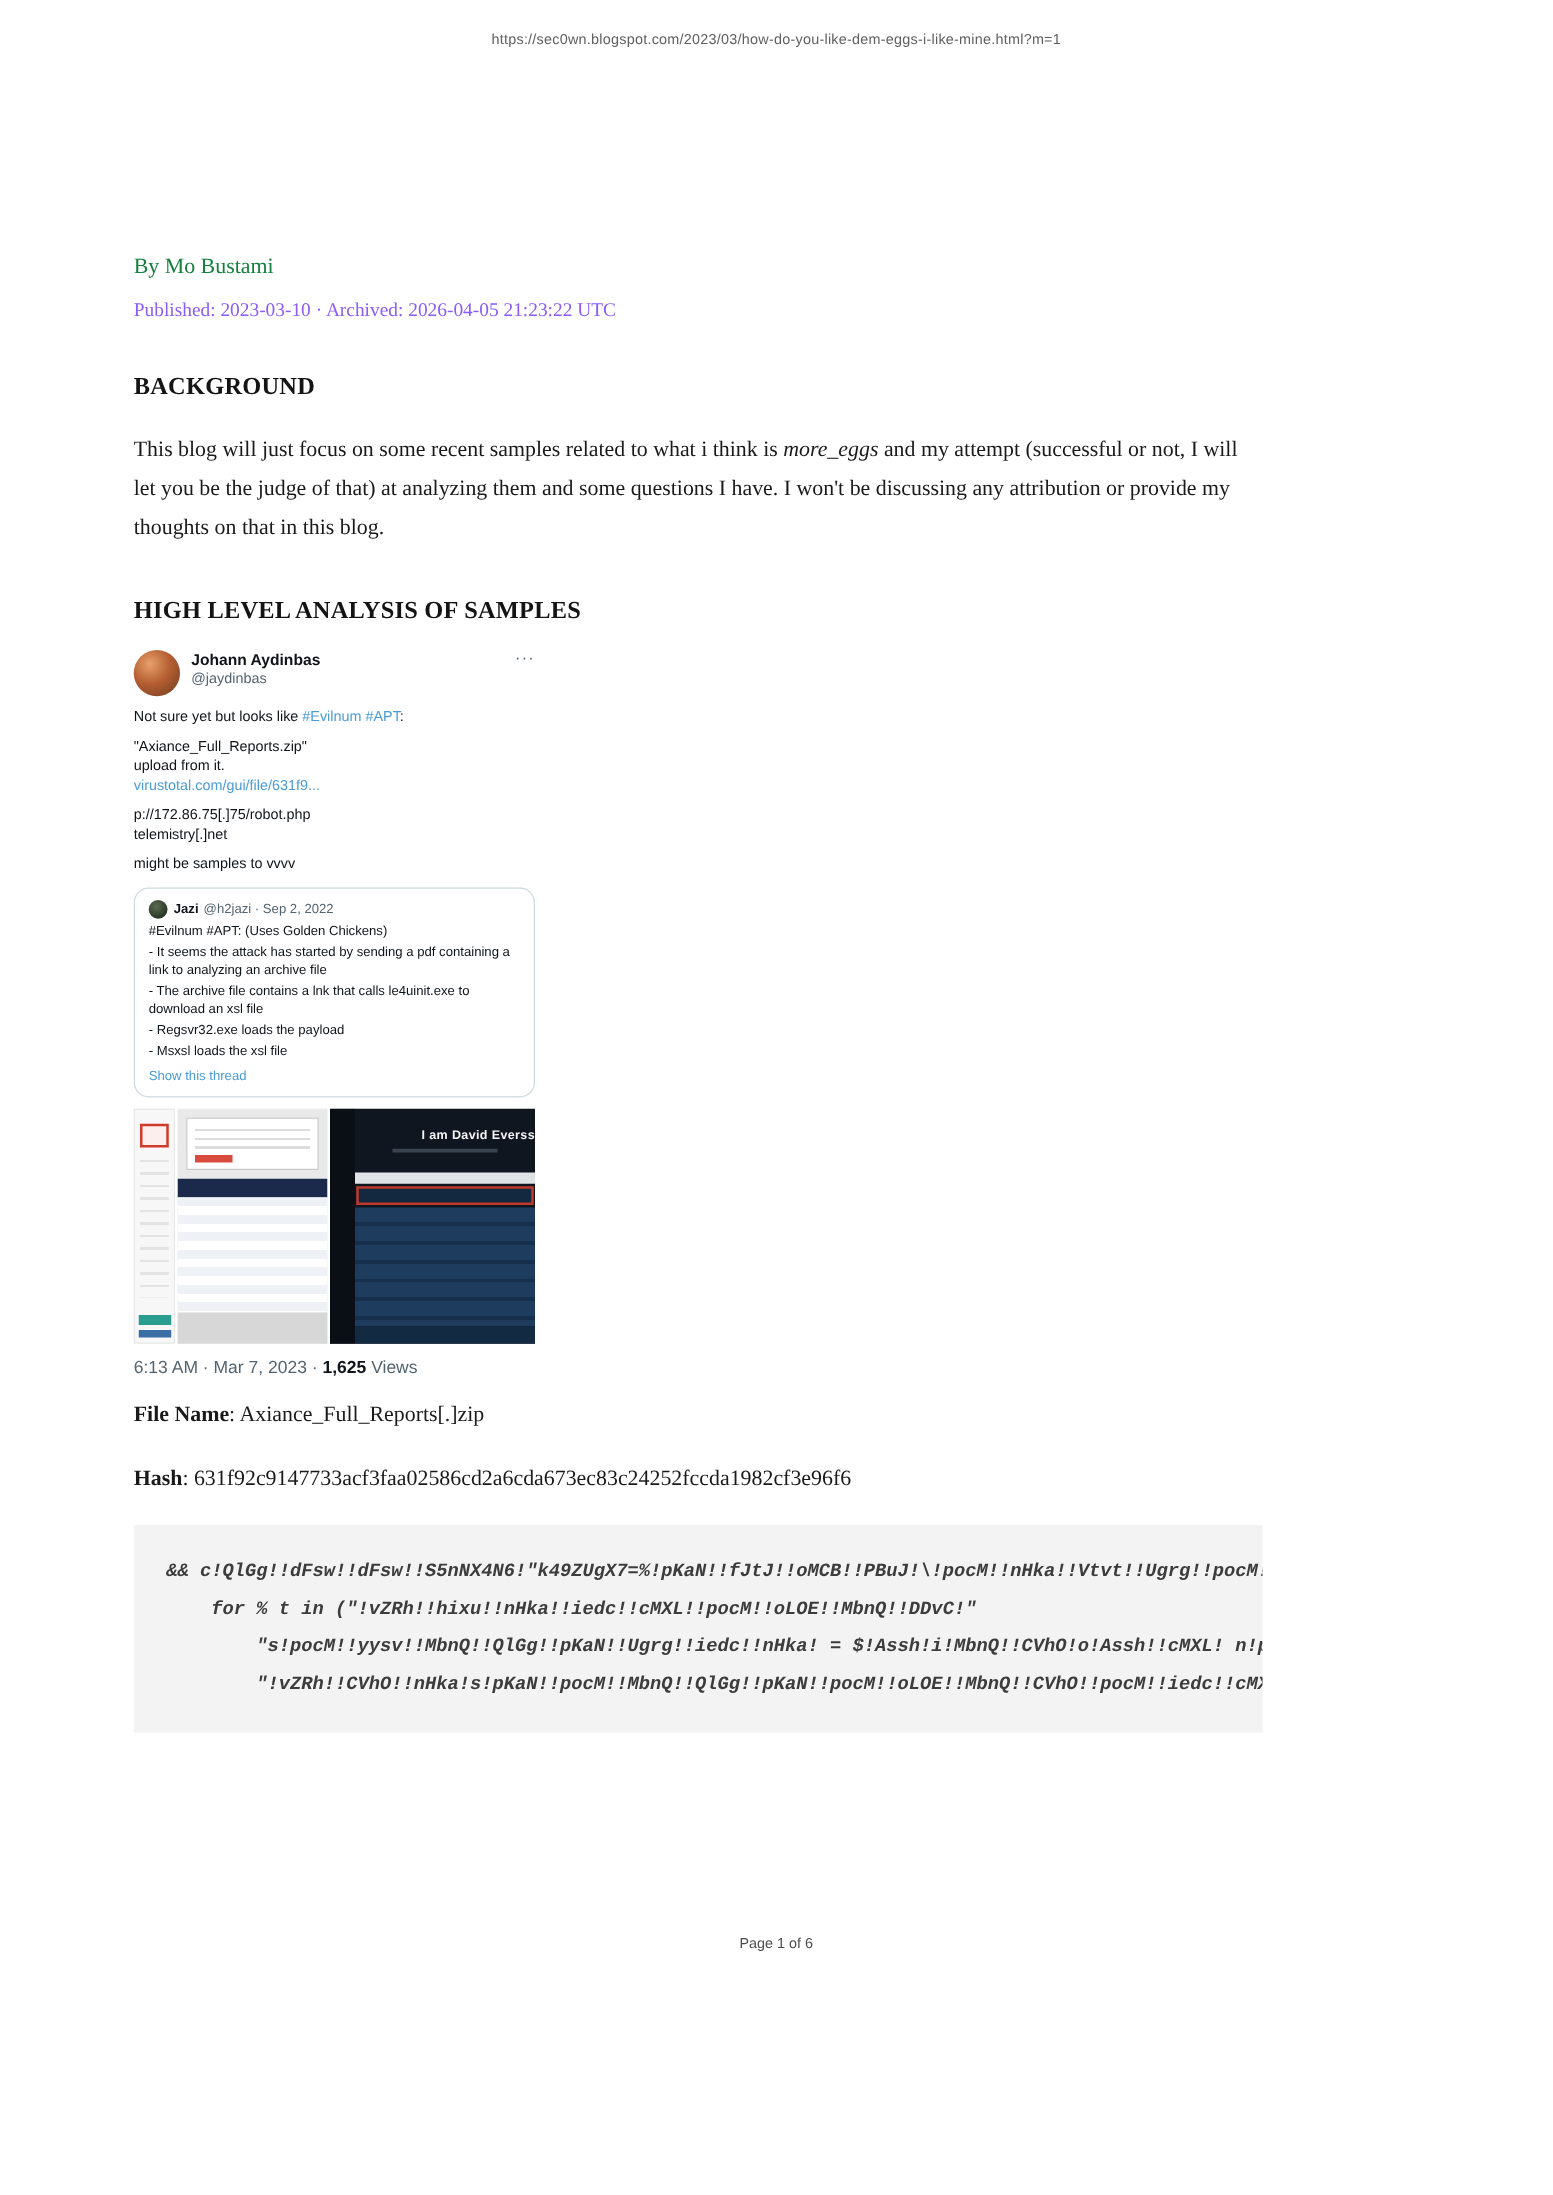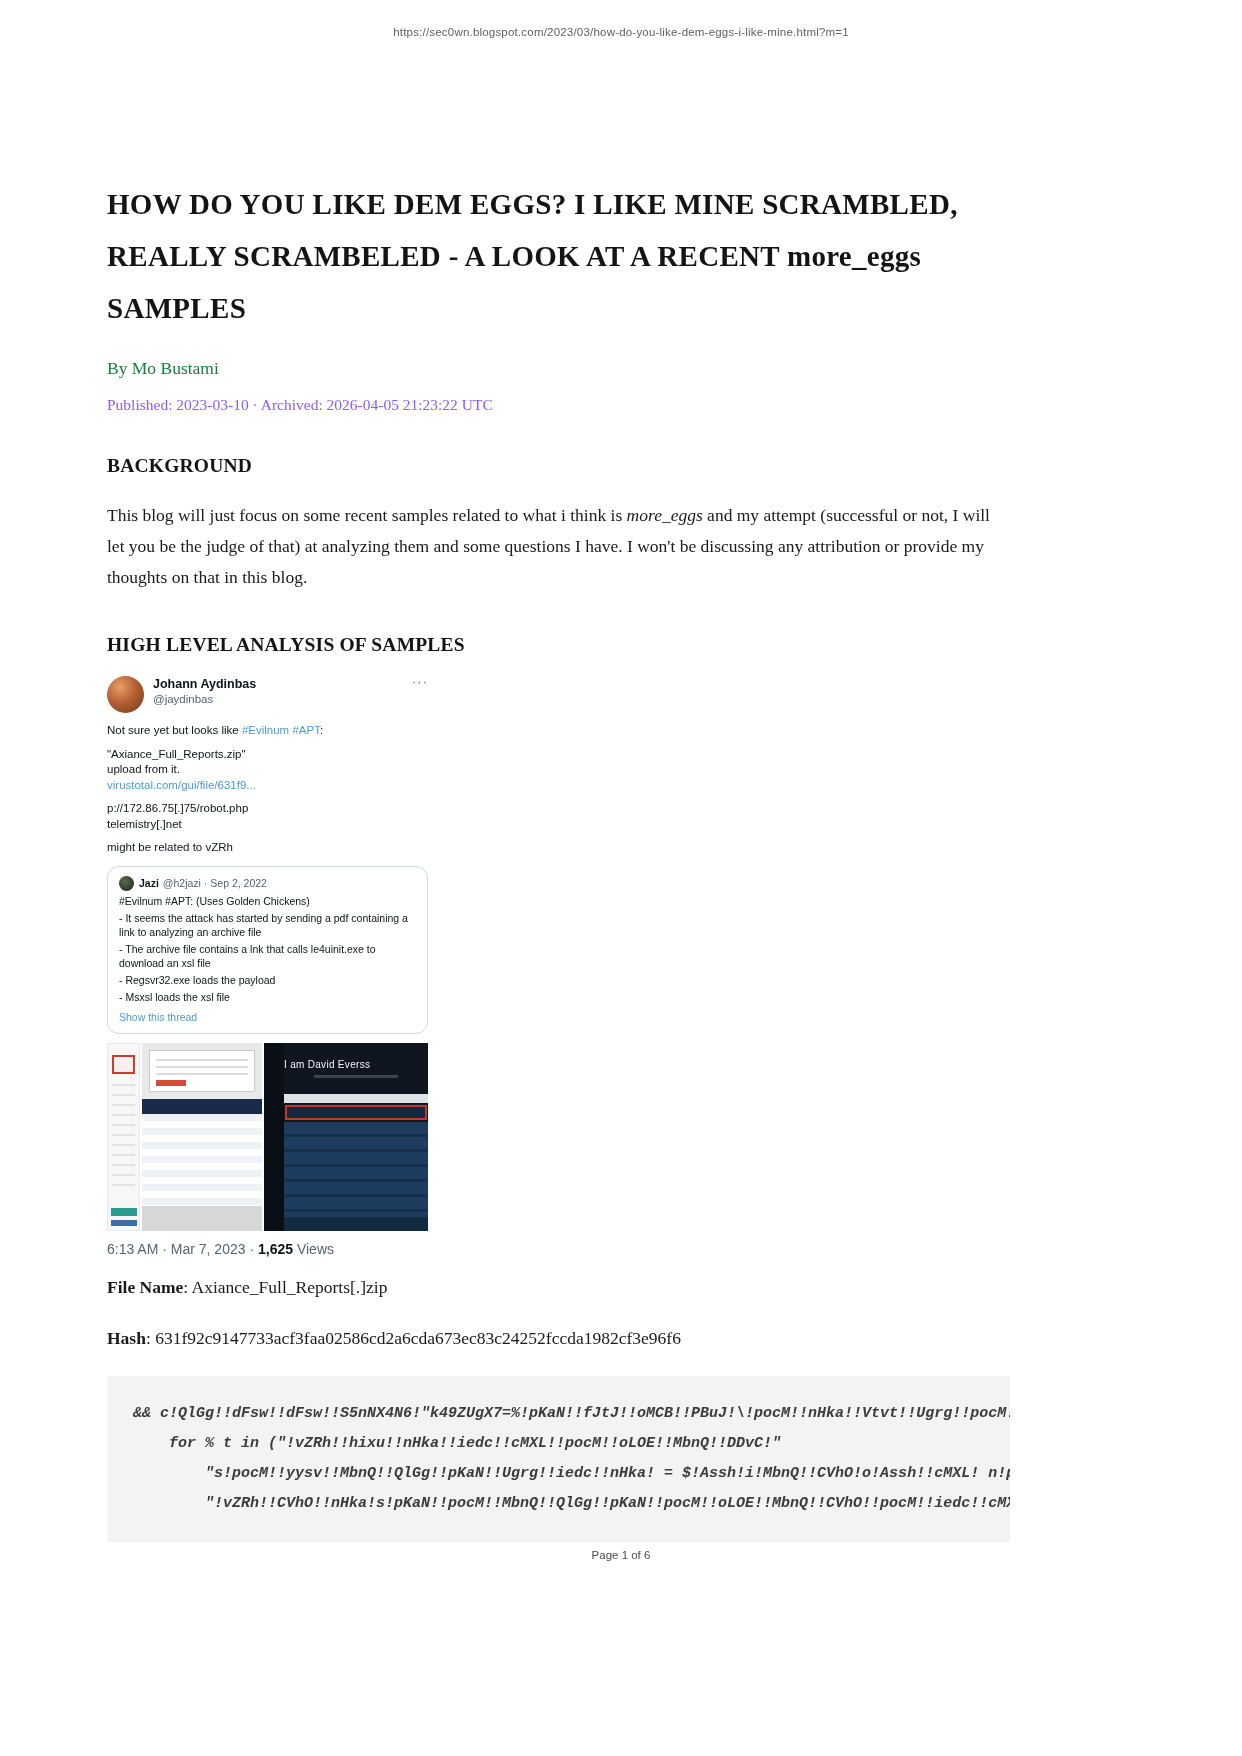--- a/index.html
+++ b/index.html
@@ -77,22 +77,22 @@
   .shot-mid .popup { position:absolute; top:7px; left:7px; right:7px; height:42px; background:#ffffff; border:1px solid #c9c9c9; }
   .shot-mid .popup-lines { position:absolute; top:8px; left:6px; right:6px; height:20px;
     background:repeating-linear-gradient(#dcdcdc 0 2px, #ffffff 2px 7px); }
   .shot-mid .popup-red { position:absolute; bottom:5px; left:6px; width:30px; height:6px; background:#d84b3c; }
   .shot-mid .navy-bar { position:absolute; top:56px; left:0; right:0; height:15px; background:#1b2a4a; }
   .shot-mid .rows { position:absolute; top:71px; left:0; right:0; height:92px; background:#ffffff;
     background-image:repeating-linear-gradient(#eef2f6 0 7px, #ffffff 7px 14px); }
   .shot-mid .foot { position:absolute; bottom:0; left:0; right:0; height:25px; background:#d7d7d7; }
   .shot-right { flex:1; background:#0f1620; }
   .shot-right .sidebar { position:absolute; top:0; bottom:0; left:0; width:20px; background:#0a0f16; }
-  .linkedin-name { position:absolute; top:16px; left:20px; right:0; text-align:left;
-    color:#f5f5f5; font-size:10px; font-weight:normal; letter-spacing:.3px; }
+  .linkedin-name { position:absolute; top:16px; left:20px; right:0; text-align:right;
+    color:#f5f5f5; font-size:10px; font-weight:bold; letter-spacing:.3px; }
   .shot-right .sub-line { position:absolute; top:32px; left:50px; right:30px; height:3px; background:#3a4450; }
   .shot-right .white-bar { position:absolute; top:51px; left:20px; right:0; height:9px; background:#dfe3e6; }
   .shot-right .red-row { position:absolute; top:62px; left:21px; right:1px; height:15px; border:2px solid #c0392b; background:#12293f; }
   .shot-right .blue-rows { position:absolute; top:79px; left:20px; right:0; bottom:14px;
     background:repeating-linear-gradient(#1d3c5e 0 12px, #152f4c 12px 15px); }
   .shot-right .bottom-bar { position:absolute; bottom:0; left:20px; right:0; height:14px; background:#122a42; }
   .tweet-stamp { margin-top:10px; font-size:14px; color:#536471; }
   .tweet-stamp .views-count { font-weight:bold; color:#0f1419; }
 
   
@@ -109,21 +109,20 @@
     font-family:"Liberation Sans", sans-serif; font-size:11.5px; color:#4d4d4d;
   }
 </style>
 </head>
 <body>
 
 <div class="doc-url">https://sec0wn.blogspot.com/2023/03/how-do-you-like-dem-eggs-i-like-mine.html?m=1</div>
 
 <div class="content">
 
-  <h1 class="article-title">HOW DO YOU LIKE DEM EGGS? I LIKE MINE SCRAMBLED, REALLY SCRAMBELED - A LOOK AT A RECENT more_eggs SAMPLES</h1>
 
   <p class="byline">By Mo Bustami</p>
 
   <p class="meta-line">Published: 2023-03-10 · Archived: 2026-04-05 21:23:22 UTC</p>
 
   <h2 class="section-heading">BACKGROUND</h2>
 
   <p class="body-par"><span>This blog will just focus on some recent samples related to what i think is </span><em>more_eggs</em><span> and my attempt (successful or not, I will let you be the judge of that) at analyzing them and some questions I have. I won't be discussing any attribution or provide my thoughts on that in this blog.</span></p>
 
   <h2 class="section-heading">HIGH LEVEL ANALYSIS OF SAMPLES</h2>
@@ -137,21 +136,21 @@
       </div>
       <div class="tweet-more">···</div>
     </div>
     <div class="tweet-body">
       <p><span>Not sure yet but looks like </span><a href="#" class="tw-link">#Evilnum</a> <a href="#" class="tw-link">#APT</a><span>:</span></p>
       <p><span>"Axiance_Full_Reports.zip"</span><br>
          <span>upload from it.</span><br>
          <a href="#" class="tw-link">virustotal.com/gui/file/631f9...</a></p>
       <p><span>p://172.86.75[.]75/robot.php</span><br>
          <span>telemistry[.]net</span></p>
-      <p>might be related to vZRh</p>
+      <p>might be samples to vvvv</p>
     </div>
 
     <div class="quote-box">
       <div class="quote-head">
         <div class="quote-avatar"></div>
         <span class="quote-author">Jazi</span>
         <span class="quote-meta">@h2jazi · Sep 2, 2022</span>
       </div>
       <div class="quote-line">#Evilnum #APT: (Uses Golden Chickens)</div>
       <div class="quote-line">- It seems the attack has started by sending a pdf containing a link to analyzing an archive file</div>

